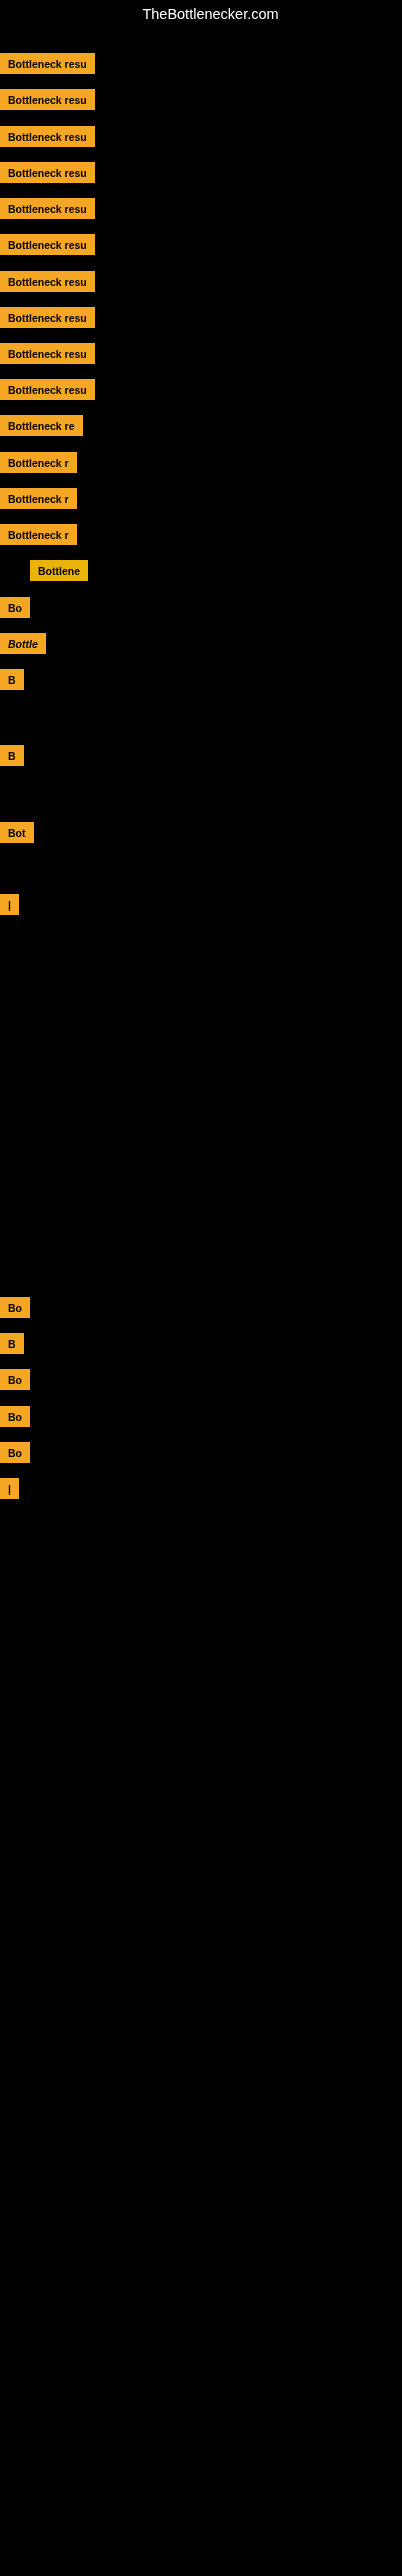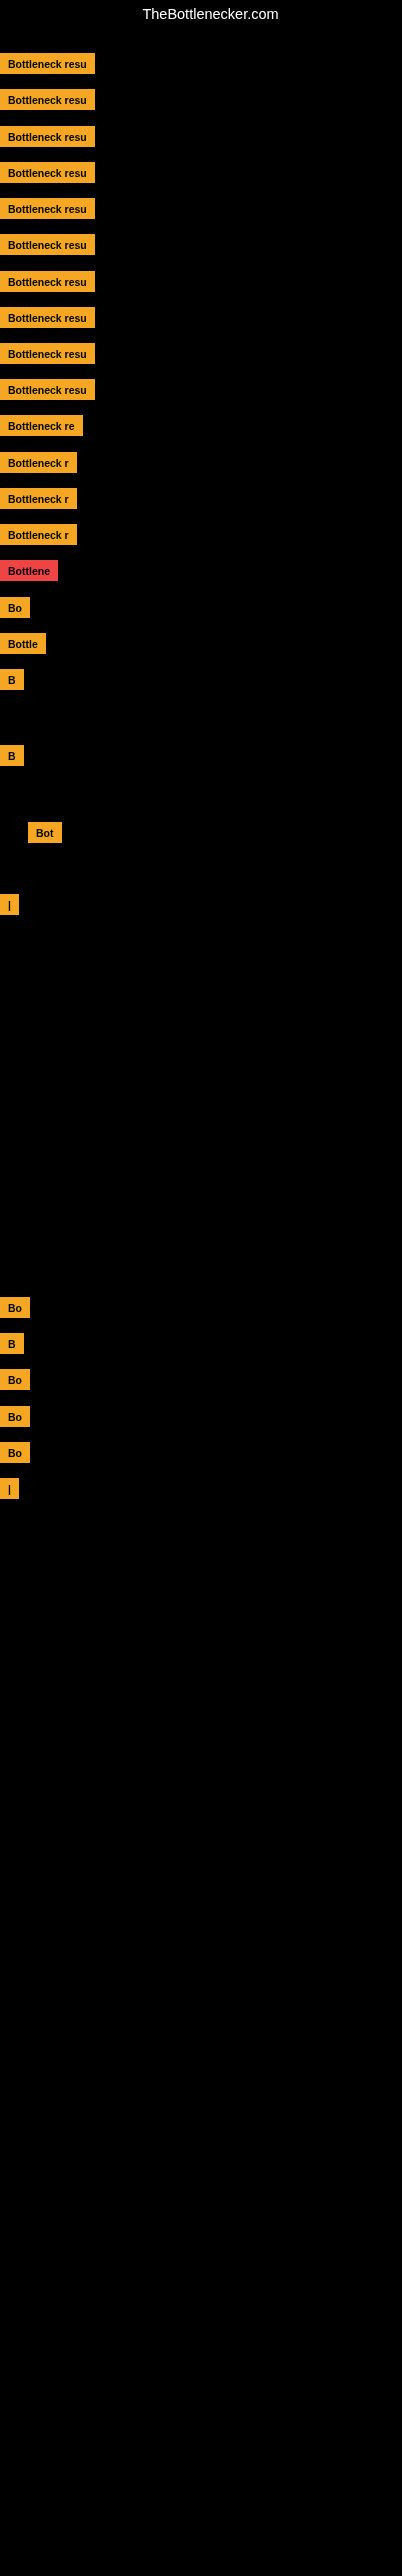--- a/index.html
+++ b/index.html
@@ -70,35 +70,35 @@
     <div style="position: absolute; top: 423px; left: 0px; display: flex; align-items: center;">
       <span style="background-color: rgb(245, 166, 35); color: rgb(0, 0, 0); font-size: 10.5px; font-weight: bold; padding: 4.8px 8px; white-space: nowrap; display: inline-block; cursor: pointer;">Bottleneck r</span>
     </div>
     <div style="position: absolute; top: 459px; left: 0px; display: flex; align-items: center;">
       <span style="background-color: rgb(245, 166, 35); color: rgb(0, 0, 0); font-size: 10.5px; font-weight: bold; padding: 4.8px 8px; white-space: nowrap; display: inline-block; cursor: pointer;">Bottleneck r</span>
     </div>
     <div style="position: absolute; top: 495px; left: 0px; display: flex; align-items: center;">
       <span style="background-color: rgb(245, 166, 35); color: rgb(0, 0, 0); font-size: 10.5px; font-weight: bold; padding: 4.8px 8px; white-space: nowrap; display: inline-block; cursor: pointer;">Bottleneck r</span>
     </div>
     <div style="position: absolute; top: 531px; left: 0px; display: flex; align-items: center;">
-      <span style="background-color: #ef4444; color: rgb(0, 0, 0); font-size: 10.5px; font-weight: bold; padding: 4.8px 8px; white-space: nowrap; display: inline-block; cursor: pointer;">Bottlene</span>
+      <span style="background-color: #eab308; color: rgb(0, 0, 0); font-size: 10.5px; font-weight: bold; padding: 4.8px 8px; white-space: nowrap; display: inline-block; cursor: pointer; margin-left: 30px;">Bottlene</span>
     </div>
     <div style="position: absolute; top: 568px; left: 0px; display: flex; align-items: center;">
       <span style="background-color: rgb(245, 166, 35); color: rgb(0, 0, 0); font-size: 10.5px; font-weight: bold; padding: 4.8px 8px; white-space: nowrap; display: inline-block; cursor: pointer;">Bo</span>
     </div>
-    <div style="position: absolute; top: 604px; left: 0px; display: flex; align-items: center;">
+    <div style="position: absolute; top: 604px; left: 0px; display: flex; align-items: center; font-style: italic;">
       <span style="background-color: rgb(245, 166, 35); color: rgb(0, 0, 0); font-size: 10.5px; font-weight: bold; padding: 4.8px 8px; white-space: nowrap; display: inline-block; cursor: pointer;">Bottle</span>
     </div>
     <div style="position: absolute; top: 640px; left: 0px; display: flex; align-items: center;">
       <span style="background-color: rgb(245, 166, 35); color: rgb(0, 0, 0); font-size: 10.5px; font-weight: bold; padding: 4.8px 8px; white-space: nowrap; display: inline-block; cursor: pointer;">B</span>
     </div>
     <div style="position: absolute; top: 716px; left: 0px; display: flex; align-items: center;">
       <span style="background-color: rgb(245, 166, 35); color: rgb(0, 0, 0); font-size: 10.5px; font-weight: bold; padding: 4.8px 8px; white-space: nowrap; display: inline-block; cursor: pointer;">B</span>
     </div>
-    <div style="position: absolute; top: 793px; left: 0px; display: flex; align-items: center; margin-left: 28px;">
+    <div style="position: absolute; top: 793px; left: 0px; display: flex; align-items: center;">
       <span style="background-color: rgb(245, 166, 35); color: rgb(0, 0, 0); font-size: 10.5px; font-weight: bold; padding: 4.8px 8px; white-space: nowrap; display: inline-block; cursor: pointer;">Bot</span>
     </div>
     <div style="position: absolute; top: 865px; left: 0px; display: flex; align-items: center;">
       <span style="background-color: rgb(245, 166, 35); color: rgb(0, 0, 0); font-size: 10.5px; font-weight: bold; padding: 4.8px 8px; white-space: nowrap; display: inline-block; cursor: pointer;">|</span>
     </div>
     <div style="position: absolute; top: 1268px; left: 0px; display: flex; align-items: center;">
       <span style="background-color: rgb(245, 166, 35); color: rgb(0, 0, 0); font-size: 10.5px; font-weight: bold; padding: 4.8px 8px; white-space: nowrap; display: inline-block; cursor: pointer;">Bo</span>
     </div>
     <div style="position: absolute; top: 1304px; left: 0px; display: flex; align-items: center;">
       <span style="background-color: rgb(245, 166, 35); color: rgb(0, 0, 0); font-size: 10.5px; font-weight: bold; padding: 4.8px 8px; white-space: nowrap; display: inline-block; cursor: pointer;">B</span>

